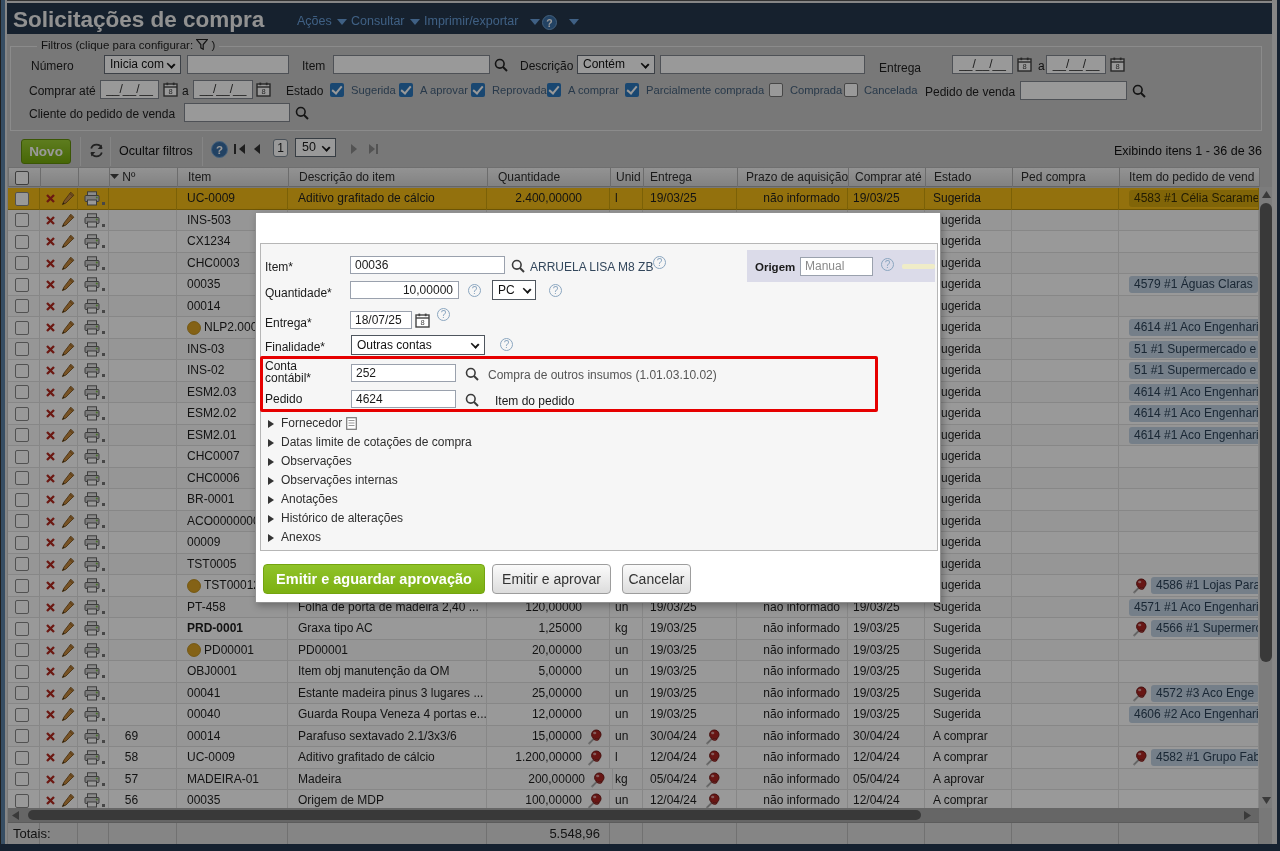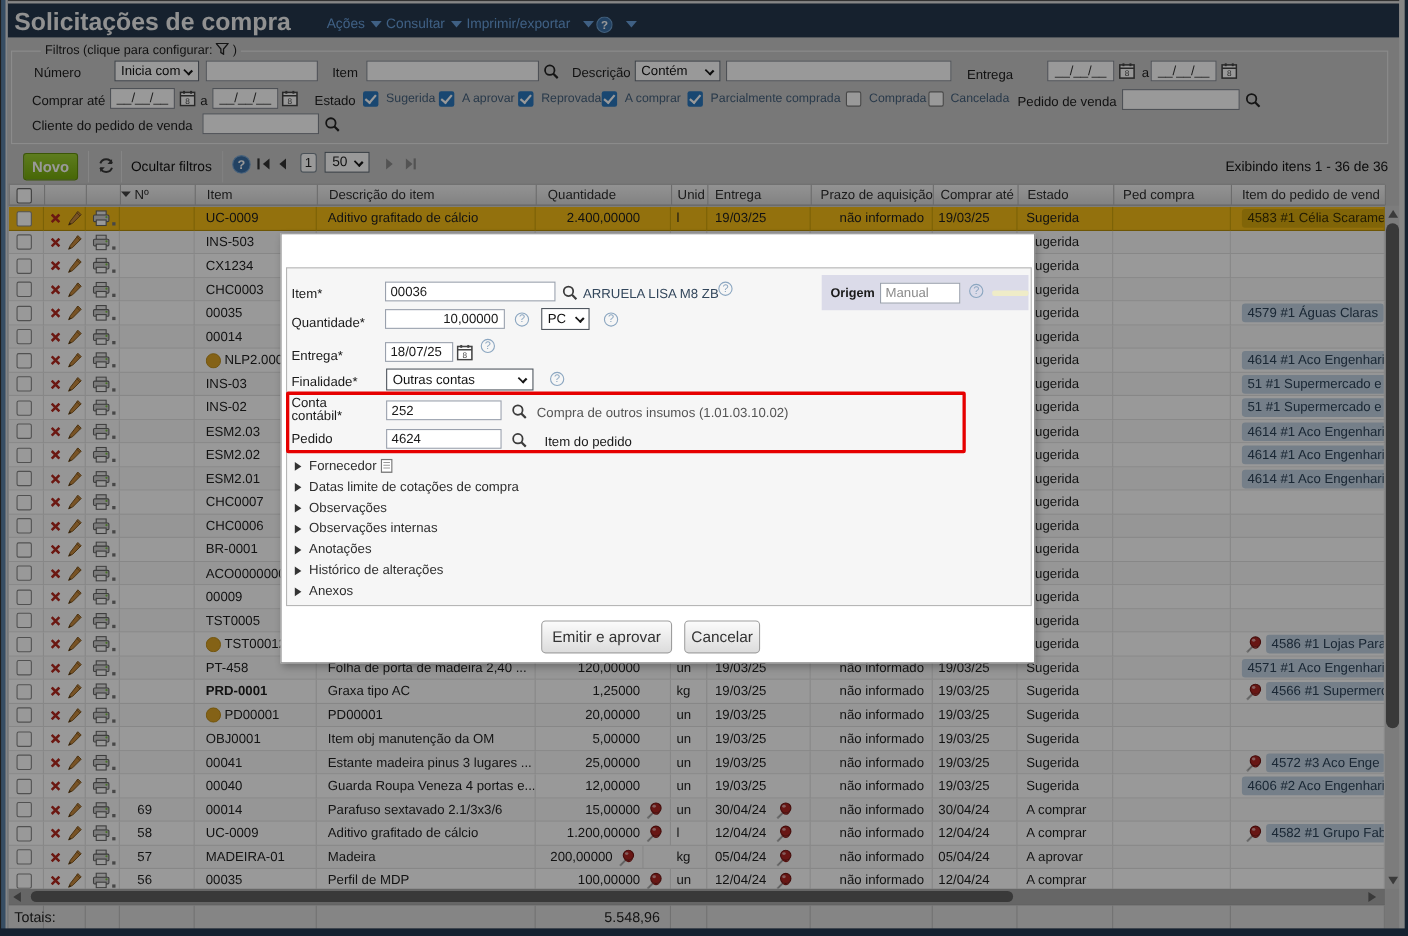--- a/index.html
+++ b/index.html
@@ -1446,21 +1446,21 @@
           <rect x="3.5" y="9" width="9" height="5" fill="#fff" stroke="#666" stroke-width="1"></rect>
           <circle cx="12.8" cy="6.4" r="1" fill="#7bc043"></circle>
         </svg>
         <div class="abs" style="left:24px;top:14px;width:3px;height:3px;background:#777;"></div>
       </div>
       <div class="cell" style="left:101px;width:68px;text-align:center;padding-right:22px;">57</div>
       <div class="cell" style="left:169px;width:111px;">
         <span class="abs" style="left:10px;top:0px;">MADEIRA-01</span>
       </div>
       <div class="cell" style="left:280px;width:199px;padding-left:10px;">Madeira</div>
-      <div class="cell" style="left:454px;width:123px;">
+      <div class="cell" style="left:482px;width:123px;">
         <span class="abs" style="right:27px;top:0px;">200,00000</span>
         <svg class="abs" style="left:100px;top:3px;" width="15" height="16" viewBox="0 0 15 16">
           <line x1="6.8" y1="9.8" x2="1.6" y2="15" stroke="#b9b9b9" stroke-width="2"></line>
           <line x1="6.8" y1="9.8" x2="2.6" y2="14" stroke="#8f8f8f" stroke-width="0.8"></line>
           <ellipse cx="9.3" cy="5.6" rx="4.7" ry="4.6" fill="#ae2522" stroke="#701512" stroke-width="1"></ellipse>
           <ellipse cx="7.7" cy="4" rx="1.6" ry="1.3" fill="#dd9b99"></ellipse>
           <path d="M4.9 8.3 Q9.3 12.6 13.6 8.6 L11.8 10.9 Q9.3 12.8 6.6 10.6 Z" fill="#8c1b18"></path>
         </svg>
       </div>
       <div class="cell" style="left:602px;width:33px;padding-left:5px;">kg</div>
@@ -1500,21 +1500,21 @@
           <rect x="1" y="4.5" width="14" height="6" rx="1" fill="#cfcfcf" stroke="#666" stroke-width="1"></rect>
           <rect x="3.5" y="9" width="9" height="5" fill="#fff" stroke="#666" stroke-width="1"></rect>
           <circle cx="12.8" cy="6.4" r="1" fill="#7bc043"></circle>
         </svg>
         <div class="abs" style="left:24px;top:14px;width:3px;height:3px;background:#777;"></div>
       </div>
       <div class="cell" style="left:101px;width:68px;text-align:center;padding-right:22px;">56</div>
       <div class="cell" style="left:169px;width:111px;">
         <span class="abs" style="left:10px;top:0px;">00035</span>
       </div>
-      <div class="cell" style="left:280px;width:199px;padding-left:10px;">Perfil de MDP</div>
+      <div class="cell" style="left:280px;width:199px;padding-left:10px;">Origem de MDP</div>
       <div class="cell" style="left:479px;width:123px;">
         <span class="abs" style="right:27px;top:0px;">100,00000</span>
         <svg class="abs" style="left:100px;top:3px;" width="15" height="16" viewBox="0 0 15 16">
           <line x1="6.8" y1="9.8" x2="1.6" y2="15" stroke="#b9b9b9" stroke-width="2"></line>
           <line x1="6.8" y1="9.8" x2="2.6" y2="14" stroke="#8f8f8f" stroke-width="0.8"></line>
           <ellipse cx="9.3" cy="5.6" rx="4.7" ry="4.6" fill="#ae2522" stroke="#701512" stroke-width="1"></ellipse>
           <ellipse cx="7.7" cy="4" rx="1.6" ry="1.3" fill="#dd9b99"></ellipse>
           <path d="M4.9 8.3 Q9.3 12.6 13.6 8.6 L11.8 10.9 Q9.3 12.8 6.6 10.6 Z" fill="#8c1b18"></path>
         </svg>
       </div>
@@ -1622,20 +1622,21 @@
       <div class="sect" style="left:7px;top:248px;text-align:right;">Anotações</div>
       <div class="sect" style="left:7px;top:267px;">Histórico de alterações</div>
       <div class="sect" style="left:7px;top:286px;">Anexos</div>
       <svg class="abs" style="left:85px;top:173px;" width="11" height="13" viewBox="0 0 11 13">
         <rect x="0.7" y="0.7" width="9.6" height="11.6" fill="#fff" stroke="#777" stroke-width="1.2"></rect>
         <line x1="2.5" y1="3.5" x2="8.5" y2="3.5" stroke="#999" stroke-width="1"></line>
         <line x1="2.5" y1="6" x2="8.5" y2="6" stroke="#999" stroke-width="1"></line>
         <line x1="2.5" y1="8.5" x2="8.5" y2="8.5" stroke="#999" stroke-width="1"></line>
       </svg>
     </div>
+  <div class="mbtn" id="btn-green">Emitir e aguardar aprovação</div>
     <div class="mbtn btn-gray" style="left:236px;width:119px;">Emitir e aprovar</div>
     <div class="mbtn btn-gray" style="left:366px;width:69px;">Cancelar</div>
   </div>
 <svg class="abs" style="left:12px;top:811px;" width="8" height="9" viewBox="0 0 8 9">
     <polygon points="7,0 0,4.5 7,9" fill="#3a3a3a"></polygon>
   </svg>
 <svg class="abs" style="left:1243px;top:811px;" width="8" height="9" viewBox="0 0 8 9">
     <polygon points="1,0 8,4.5 1,9" fill="#3a3a3a"></polygon>
   </svg>
 <svg class="abs" style="left:1262px;top:191px;" width="9" height="8" viewBox="0 0 9 8">

